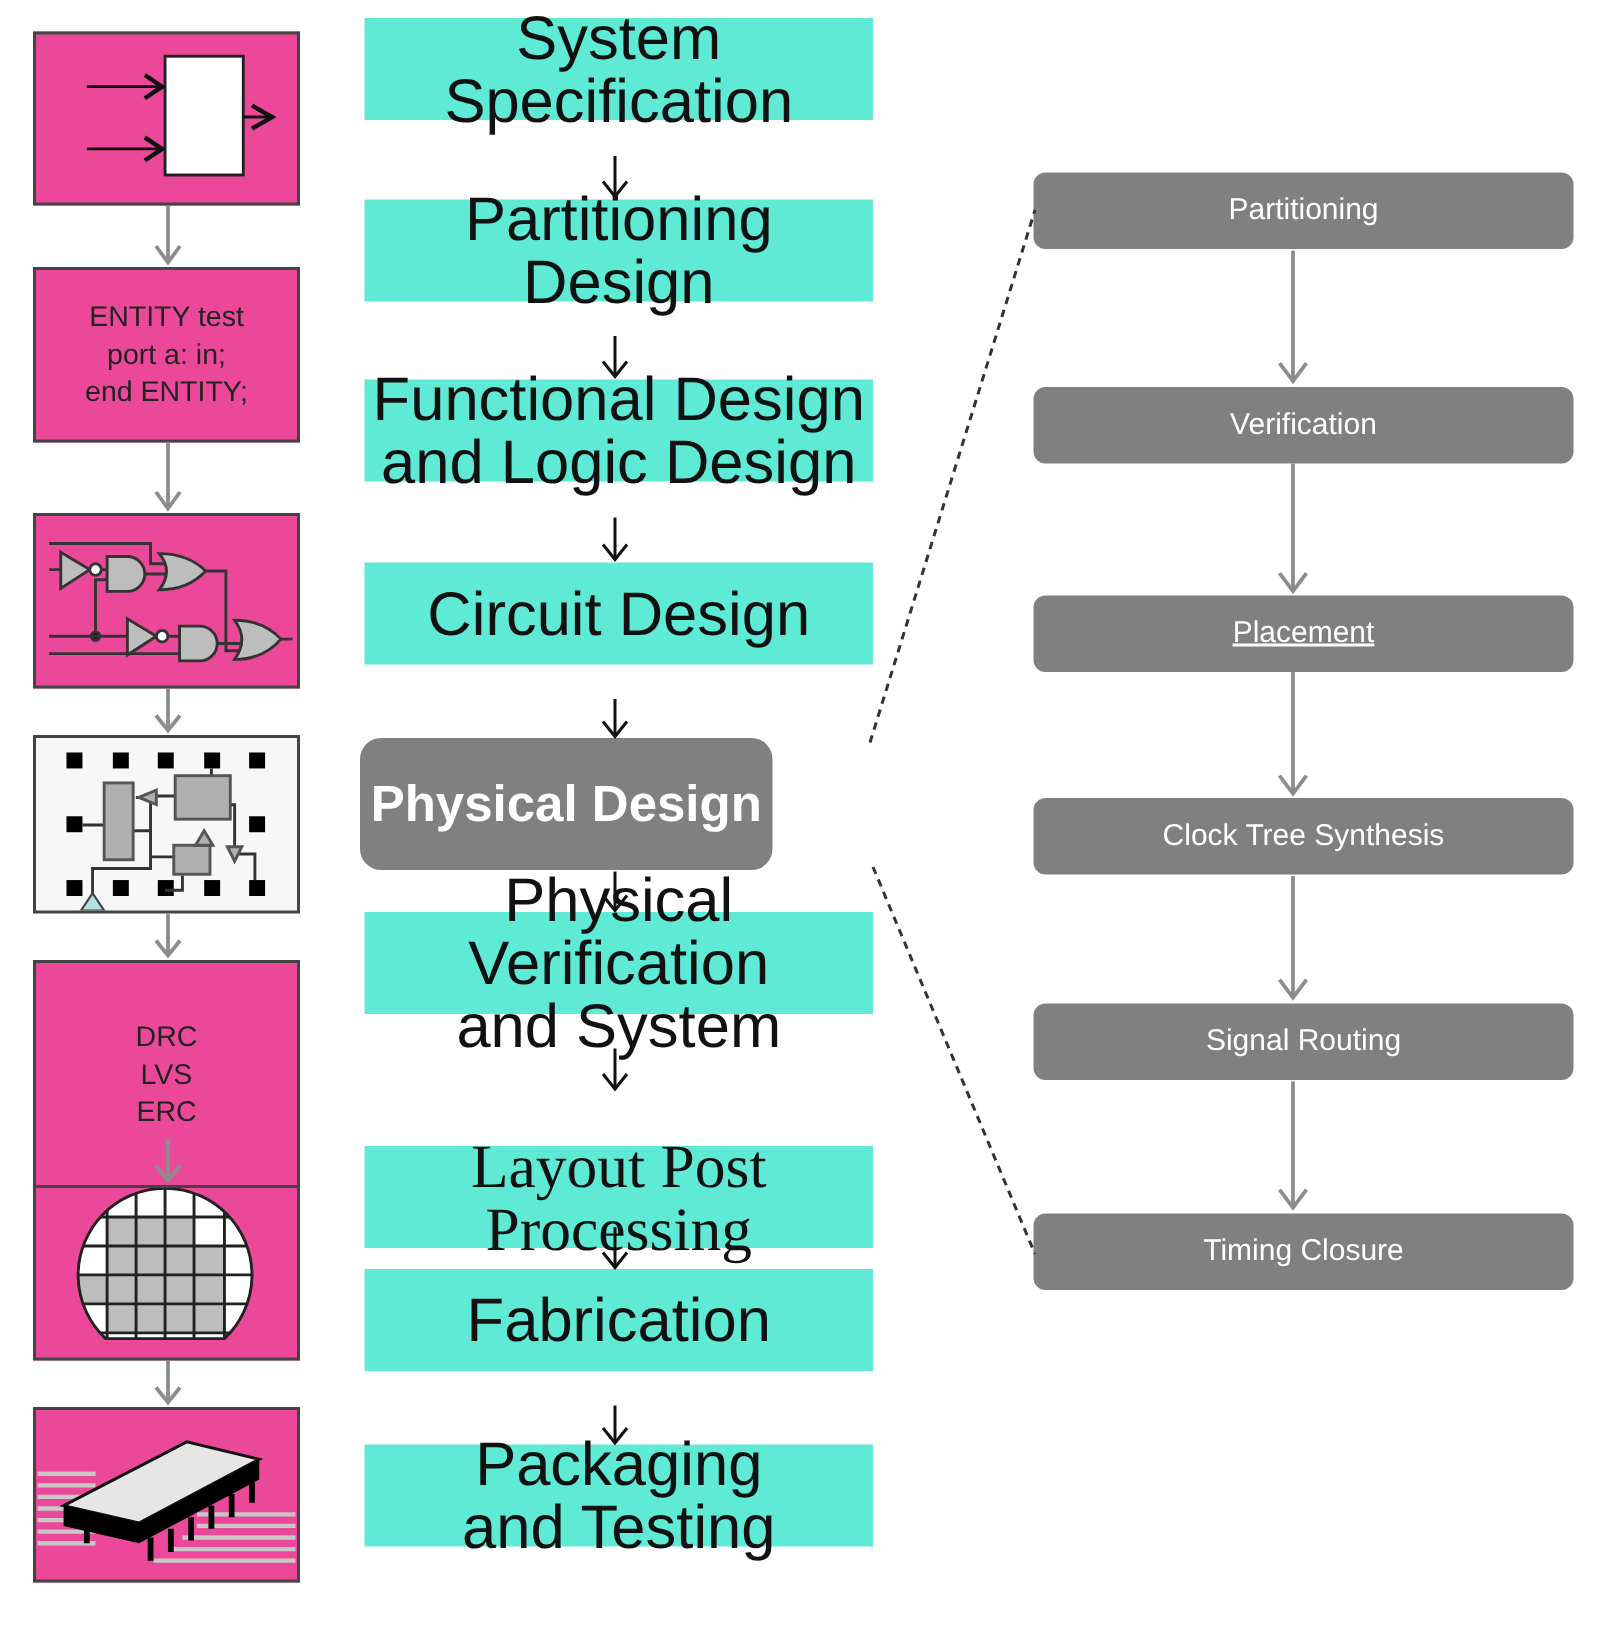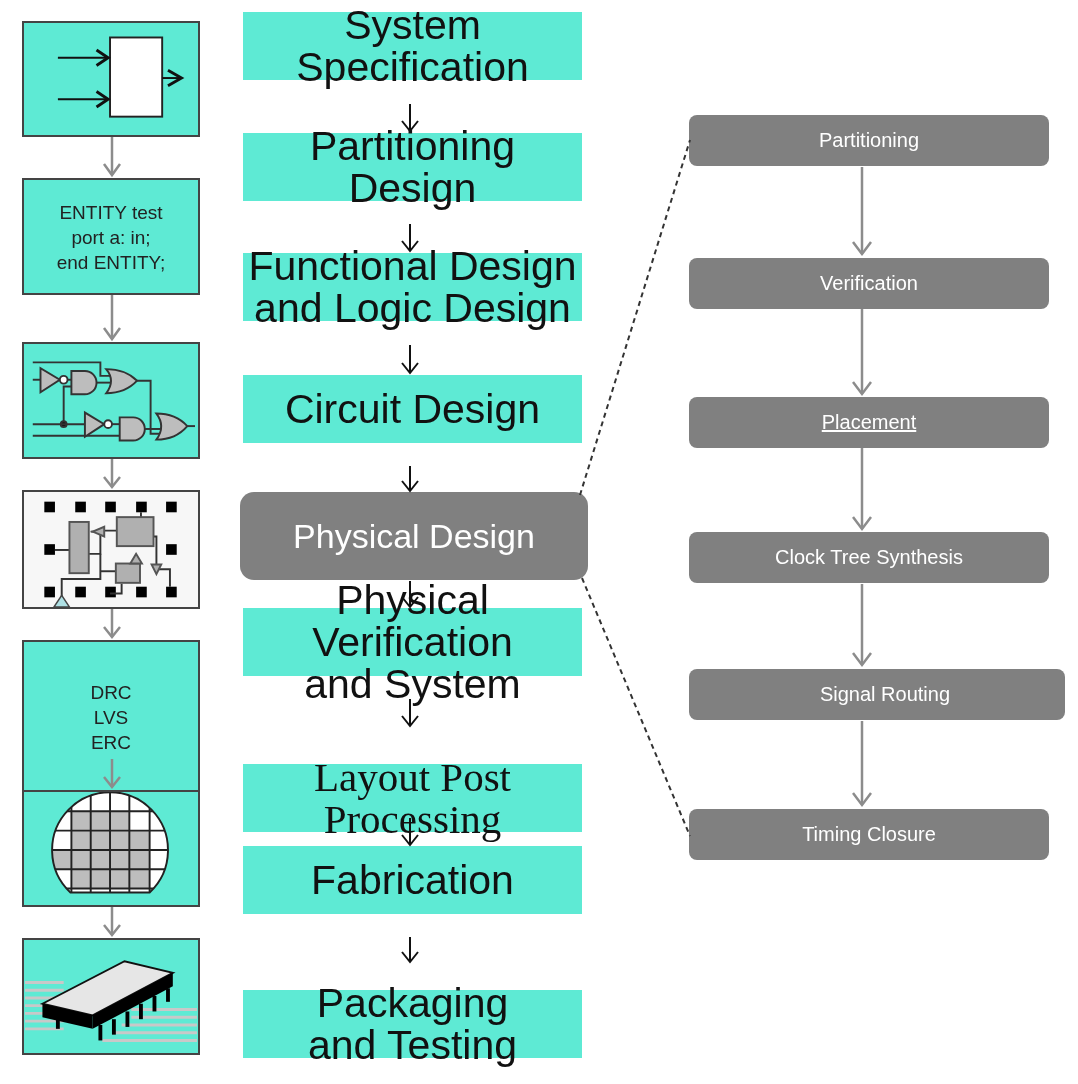--- a/index.html
+++ b/index.html
@@ -1,30 +1,30 @@
 <!DOCTYPE html>
 <html><head>
 <meta charset="utf-8">
 <style>
   html, body { margin: 0; padding: 0; background: #ffffff; }
   body { width: 1078px; height: 1084px; position: relative; overflow: hidden;
          font-family: "Liberation Sans", sans-serif; }
 
   
-  .icon-box { position: absolute; left: 22px; width: 178px; border: 2px solid #444; box-sizing: border-box; background: #5eead4; }
+  .icon-box { position: absolute; left: 22px; width: 178px; border: 2px solid #444; box-sizing: border-box; background: #ec4899; }
   .icon-box svg { position: absolute; left: 0; top: 0; width: 100%; height: 100%; }
   .icon-text { position: absolute; left: 0; right: 0; top: 50%; transform: translateY(-50%);
                text-align: center; font-size: 19px; line-height: 25px; color: #222; white-space: pre-line; }
 
   
   .stage { position: absolute; left: 243px; width: 339px; height: 68px; background: #5eead4;
            display: flex; align-items: center; justify-content: center; text-align: center;
            font-size: 41px; line-height: 42px; color: #111; white-space: pre-line; }
-  .stage.active { left: 240px; width: 348px; height: 88px; background: #808080; border-radius: 14px;
-                  color: #fff; font-weight: normal; font-size: 34px; }
+  .stage.active { left: 240px; width: 275px; height: 88px; background: #808080; border-radius: 14px;
+                  color: #fff; font-weight: bold; font-size: 34px; }
 
   
   .step { position: absolute; left: 689px; width: 360px; height: 51px; background: #808080; border-radius: 8px;
           display: flex; align-items: center; justify-content: center; color: #fff; font-size: 20px; white-space: nowrap; }
 
   svg.overlay { position: absolute; left: 0; top: 0; width: 1078px; height: 1084px; pointer-events: none; }
 </style>
 </head>
 <body>
 
@@ -196,28 +196,28 @@
 Design</div>
 <div class="stage" style="top:253px;">Functional Design
 and Logic Design</div>
 <div class="stage" style="top:375px;">Circuit Design</div>
 <div class="stage active" style="top:492px;">Physical Design</div>
 <div class="stage" style="top:608px;">Physical Verification
 and System</div>
 <div class="stage" style="top:764px;font-family:Liberation Serif, serif;">Layout Post
 Processing</div>
 <div class="stage" style="top:846px;">Fabrication</div>
-<div class="stage" style="top:963px;margin-top:27px;">Packaging
+<div class="stage" style="top:963px;">Packaging
 and Testing</div>
 
 <div class="step" style="top:115px;">Partitioning</div>
 <div class="step" style="top:258px;">Verification</div>
 <div class="step" style="top:397px;text-decoration:underline;">Placement</div>
 <div class="step" style="top:532px;">Clock Tree Synthesis</div>
-<div class="step" style="top:669px;padding-left:16px;">Signal Routing</div>
+<div class="step" style="top:669px;">Signal Routing</div>
 <div class="step" style="top:809px;">Timing Closure</div>
 
 <svg class="overlay" viewBox="0 0 1078 1084">
 
   <g stroke="#8c8c8c" stroke-width="2.5" fill="none">
     <g>
         <line x1="112" y1="137" x2="112" y2="175"></line>
         <polyline points="104,164 112,175 120,164"></polyline>
       </g>
     <g>

